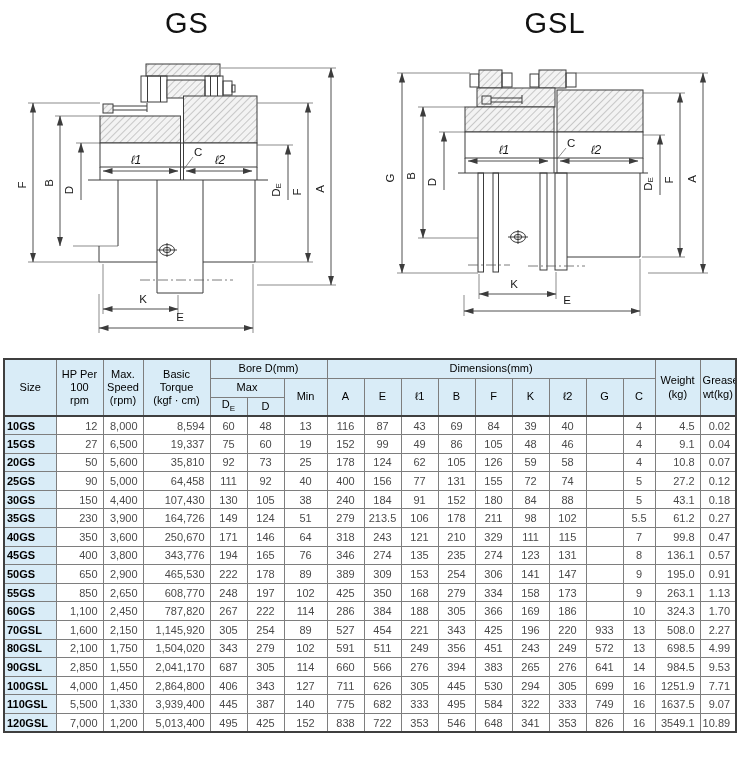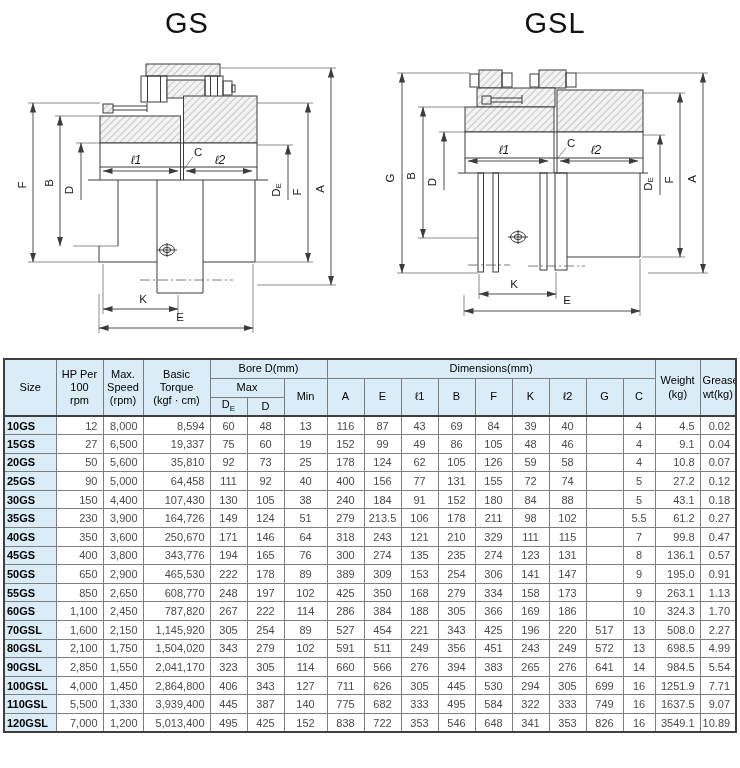--- a/index.html
+++ b/index.html
@@ -464,21 +464,21 @@
           <td class="r">0.47</td>
         </tr>
         <tr>
           <td class="size-cell">45GS</td>
           <td class="r">400</td>
           <td class="r">3,800</td>
           <td class="r">343,776</td>
           <td class="c">194</td>
           <td class="c">165</td>
           <td class="c">76</td>
-          <td class="c">300</td>
+          <td class="c">346</td>
           <td class="c">274</td>
           <td class="c">135</td>
           <td class="c">235</td>
           <td class="c">274</td>
           <td class="c">123</td>
           <td class="c">131</td>
           <td class="c"></td>
           <td class="c">8</td>
           <td class="r">136.1</td>
           <td class="r">0.57</td>
@@ -551,21 +551,21 @@
           <td class="c">305</td>
           <td class="c">254</td>
           <td class="c">89</td>
           <td class="c">527</td>
           <td class="c">454</td>
           <td class="c">221</td>
           <td class="c">343</td>
           <td class="c">425</td>
           <td class="c">196</td>
           <td class="c">220</td>
-          <td class="c">517</td>
+          <td class="c">933</td>
           <td class="c">13</td>
           <td class="r">508.0</td>
           <td class="r">2.27</td>
         </tr>
         <tr>
           <td class="size-cell">80GSL</td>
           <td class="r">2,100</td>
           <td class="r">1,750</td>
           <td class="r">1,504,020</td>
           <td class="c">343</td>
@@ -581,34 +581,34 @@
           <td class="c">572</td>
           <td class="c">13</td>
           <td class="r">698.5</td>
           <td class="r">4.99</td>
         </tr>
         <tr>
           <td class="size-cell">90GSL</td>
           <td class="r">2,850</td>
           <td class="r">1,550</td>
           <td class="r">2,041,170</td>
-          <td class="c">323</td>
+          <td class="c">687</td>
           <td class="c">305</td>
           <td class="c">114</td>
           <td class="c">660</td>
           <td class="c">566</td>
           <td class="c">276</td>
           <td class="c">394</td>
           <td class="c">383</td>
           <td class="c">265</td>
           <td class="c">276</td>
           <td class="c">641</td>
           <td class="c">14</td>
           <td class="r">984.5</td>
-          <td class="r">5.54</td>
+          <td class="r">9.53</td>
         </tr>
         <tr>
           <td class="size-cell">100GSL</td>
           <td class="r">4,000</td>
           <td class="r">1,450</td>
           <td class="r">2,864,800</td>
           <td class="c">406</td>
           <td class="c">343</td>
           <td class="c">127</td>
           <td class="c">711</td>

